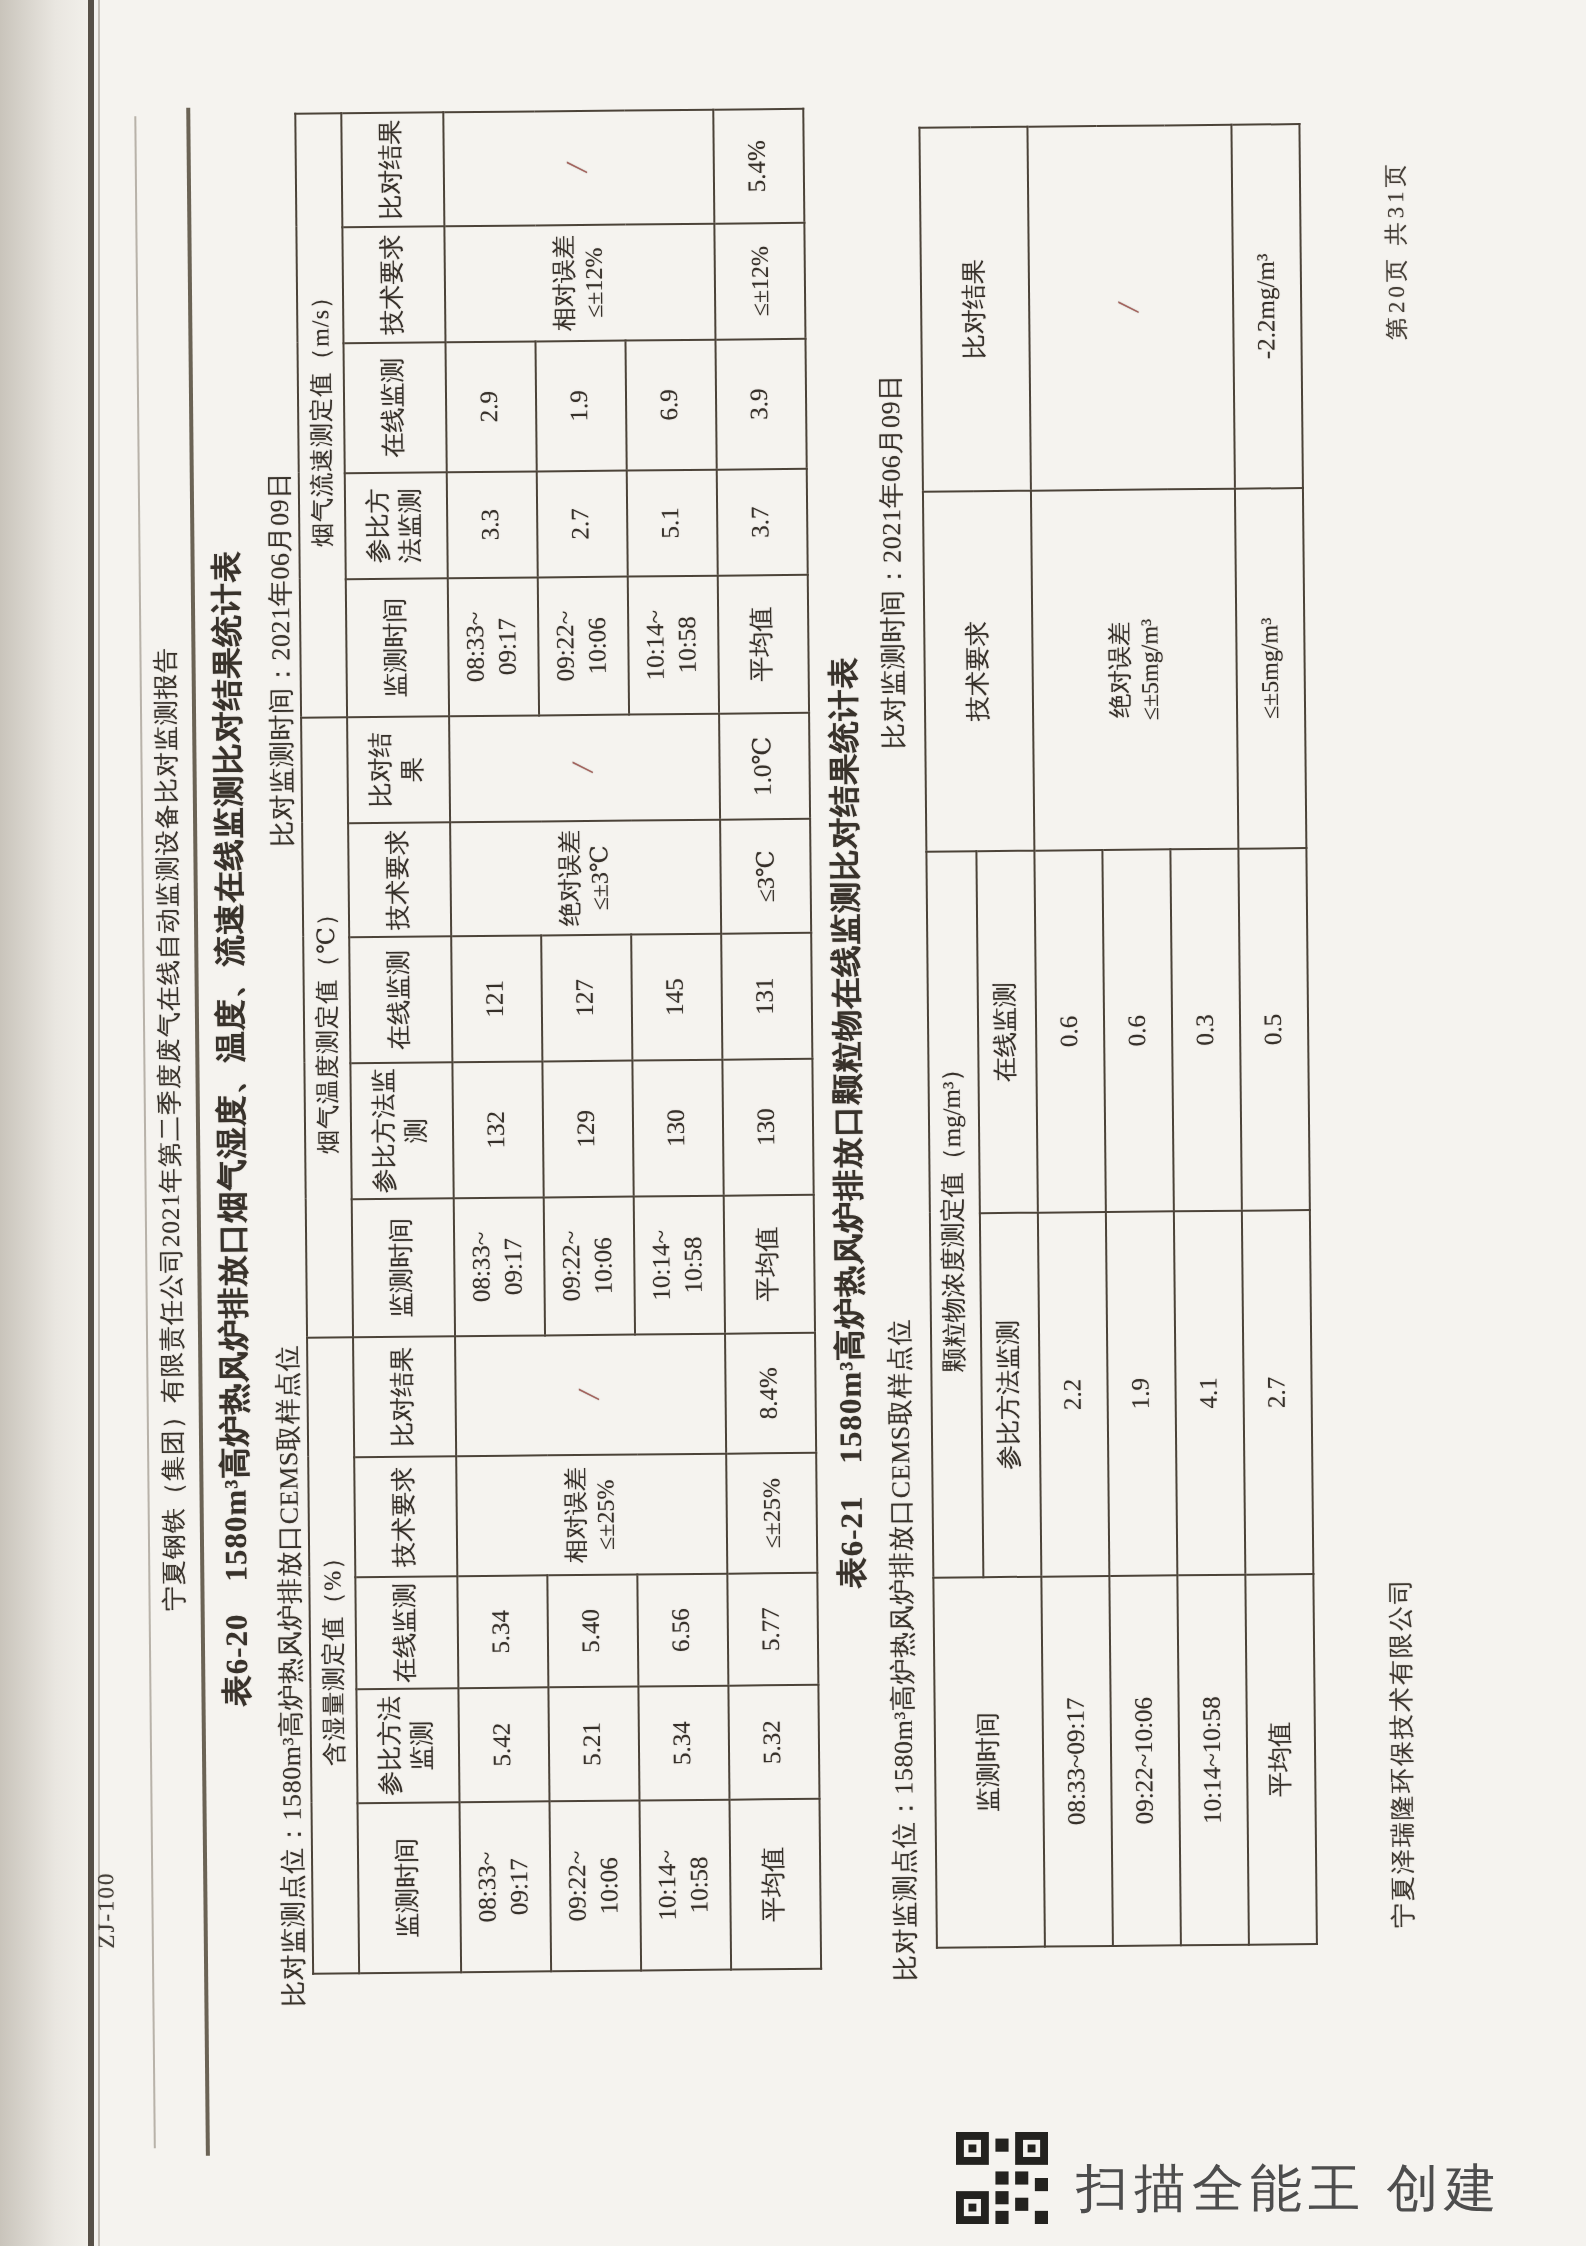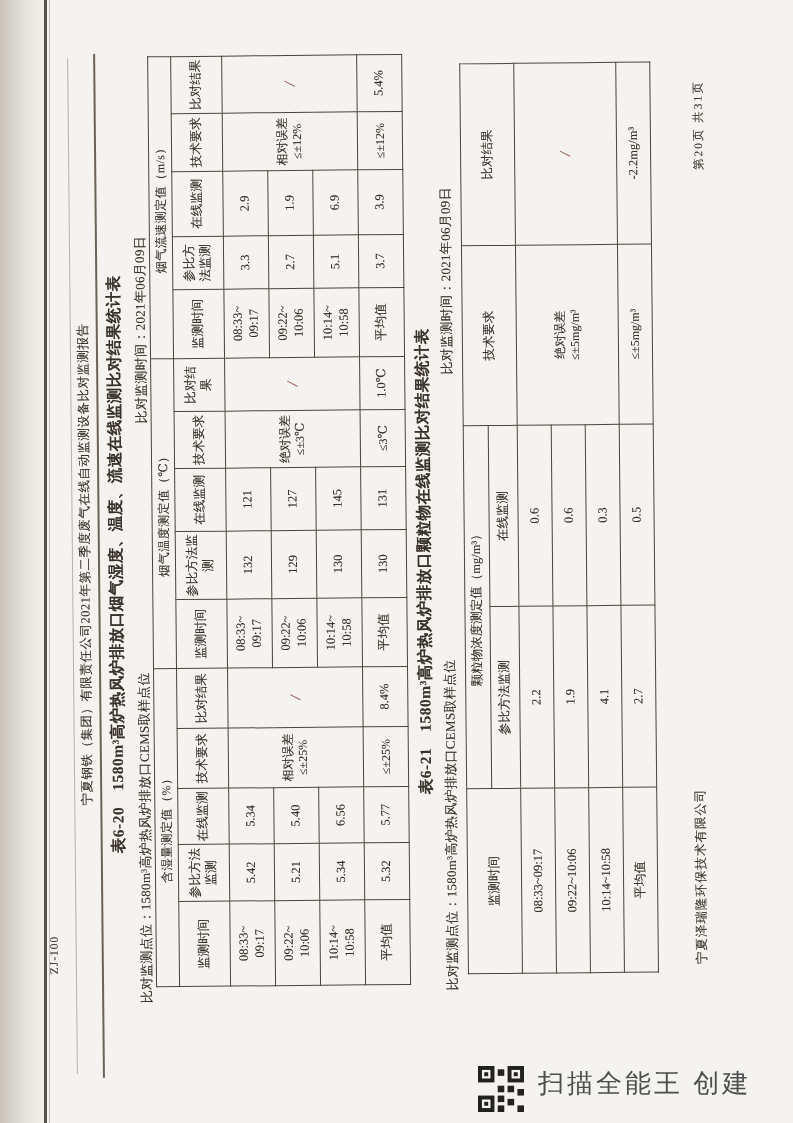--- a/index.html
+++ b/index.html
@@ -40,21 +40,21 @@
   .drow td{height:42px;}
   .h1 td{height:22px;}
   .h2 td{height:26px;}
   .drow2 td{height:31px;}
   td.slash{color:#a4625c;font-size:15px;font-style:italic;}
   td.tech{font-size:12px;}
 
   .footer-company{left:156px;top:690px;font-size:12.5px;letter-spacing:1px;color:#3e3831;}
   .page-num{left:950px;top:695px;font-size:11.5px;letter-spacing:2px;color:#433d36;}
 
-  .watermark{position:absolute;left:478px;top:1066px;display:flex;align-items:flex-start;gap:14px;}
+  .watermark{position:absolute;left:478px;top:1066px;display:flex;align-items:flex-end;gap:14px;}
   .wm-text{font-family:"Liberation Sans","DejaVu Sans",sans-serif;font-size:26px;color:#4d4d4d;
            letter-spacing:3px;}
 </style>
 </head>
 <body>
 
 <div class="stage">
   <div class="edge-shadow"></div>
   <div class="edge-line"></div>
   <div class="edge-line2"></div>

